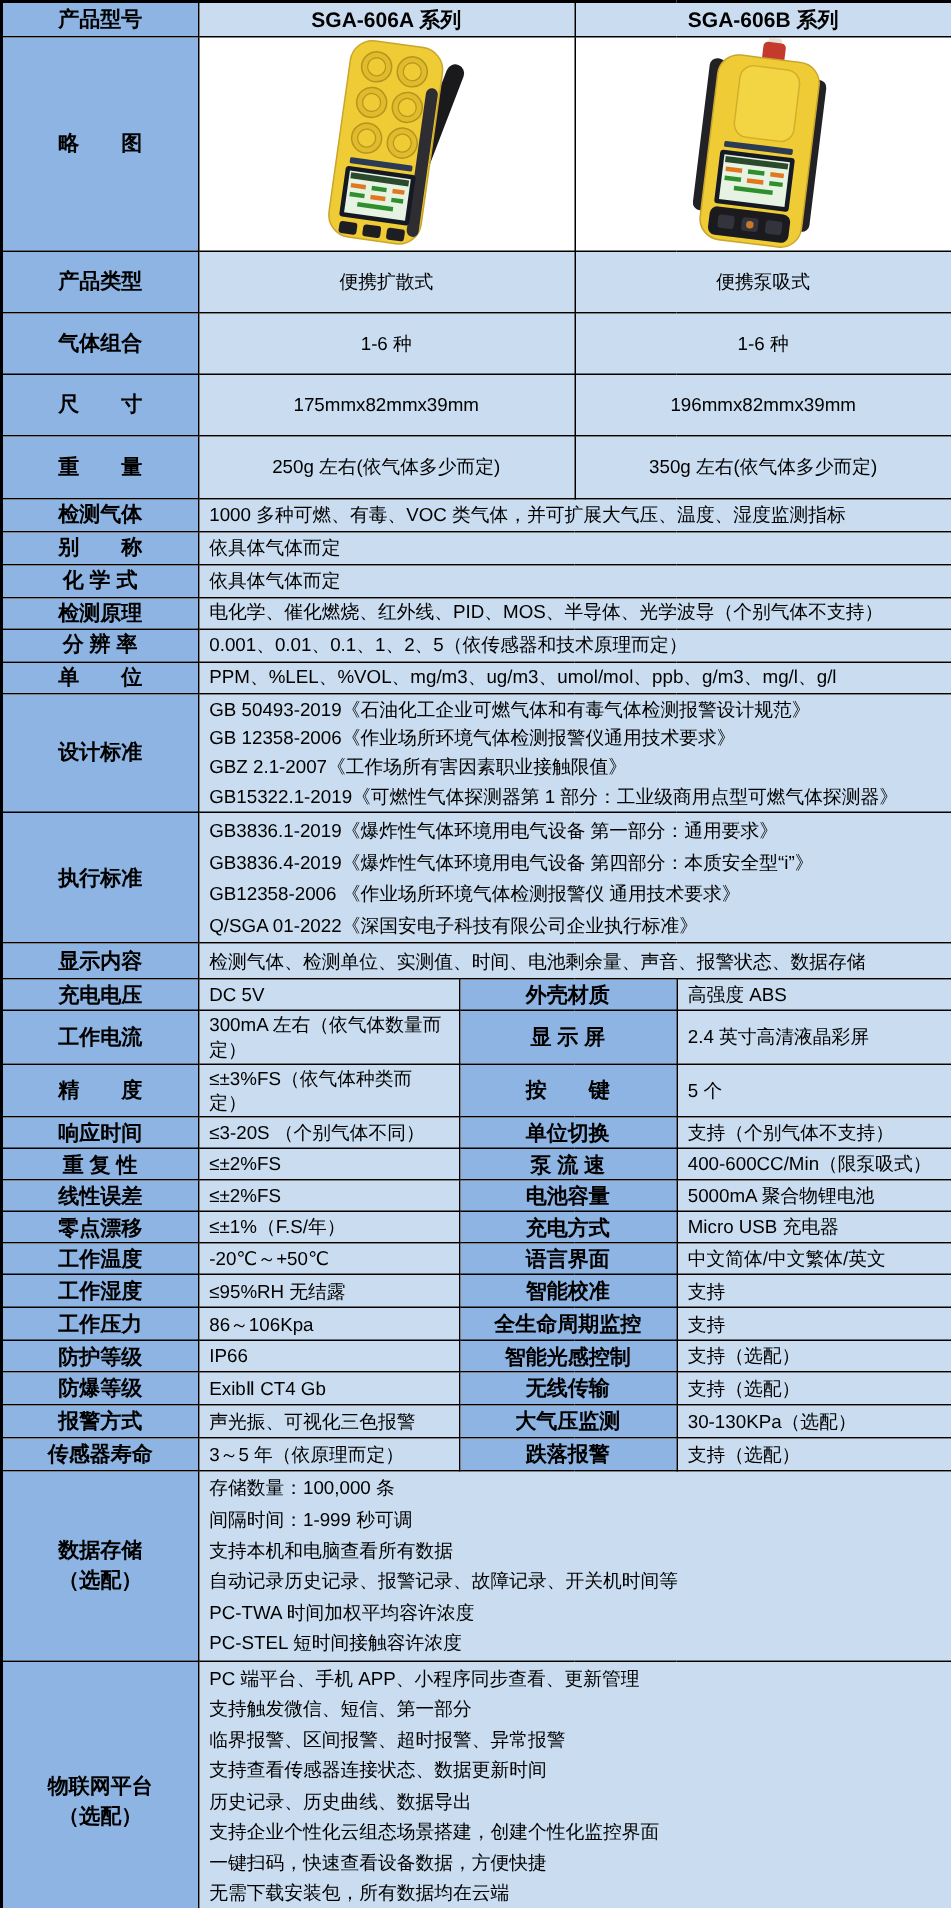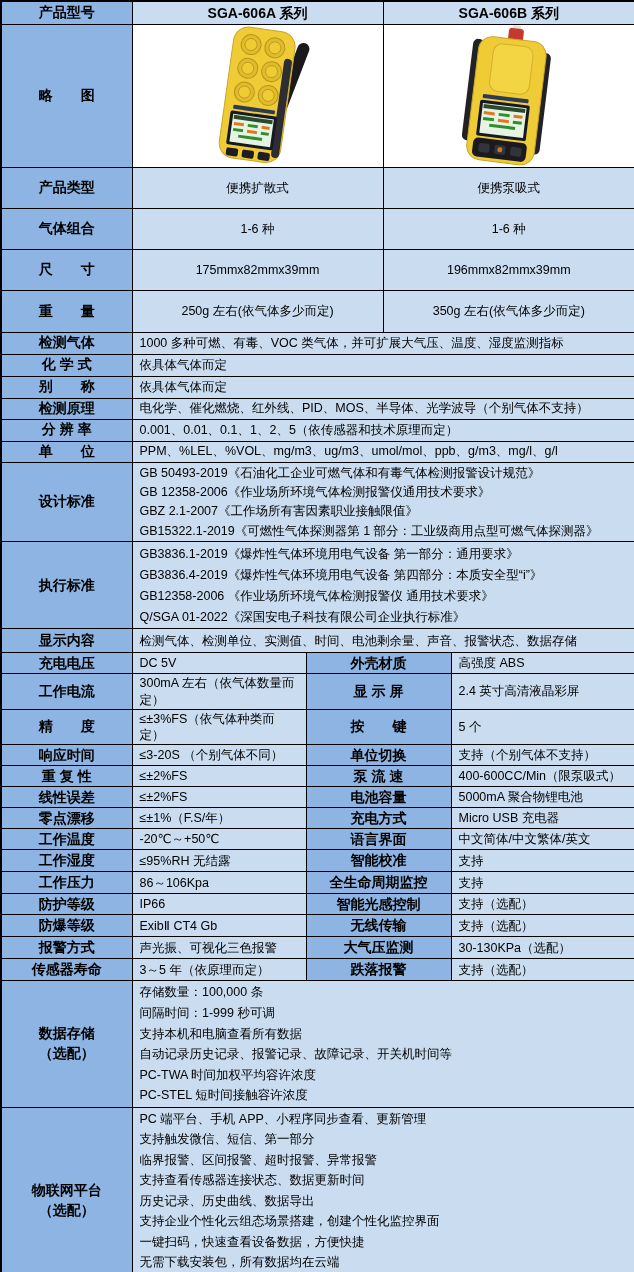--- a/index.html
+++ b/index.html
@@ -136,25 +136,25 @@
     <td class="lbl">重　　量</td>
     <td class="val center" colspan="2">250g 左右(依气体多少而定)</td>
     <td class="val center" colspan="2">350g 左右(依气体多少而定)</td>
   </tr>
 
   <tr class="r22">
     <td class="lbl">检测气体</td>
     <td class="val" colspan="4">1000 多种可燃、有毒、VOC 类气体，并可扩展大气压、温度、湿度监测指标</td>
   </tr>
   <tr class="r22">
+    <td class="lbl">别　　称</td>
+    <td class="val" colspan="4">依具体气体而定</td>
+  </tr>
+  <tr class="r22">
     <td class="lbl">化 学 式</td>
-    <td class="val" colspan="4">依具体气体而定</td>
-  </tr>
-  <tr class="r22">
-    <td class="lbl">别　　称</td>
     <td class="val" colspan="4">依具体气体而定</td>
   </tr>
   <tr class="r21">
     <td class="lbl">检测原理</td>
     <td class="val" colspan="4">电化学、催化燃烧、红外线、PID、MOS、半导体、光学波导（个别气体不支持）</td>
   </tr>
   <tr class="r22">
     <td class="lbl">分 辨 率</td>
     <td class="val" colspan="4">0.001、0.01、0.1、1、2、5（依传感器和技术原理而定）</td>
   </tr>

